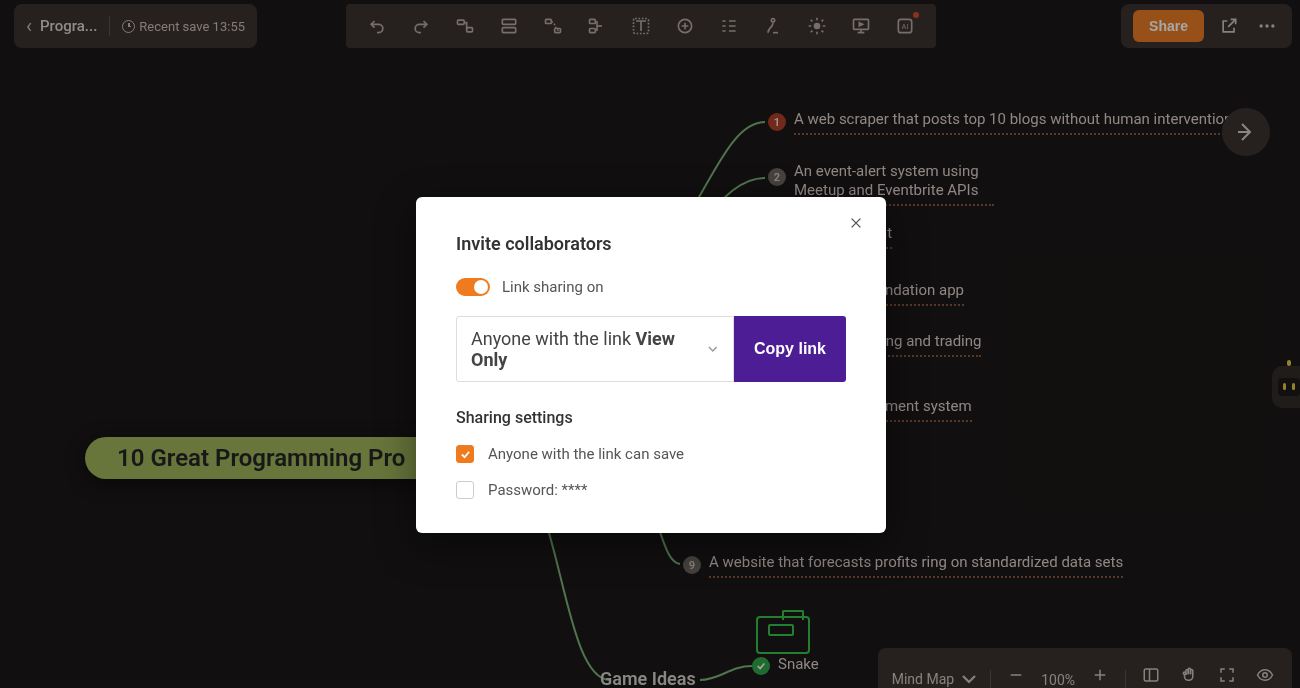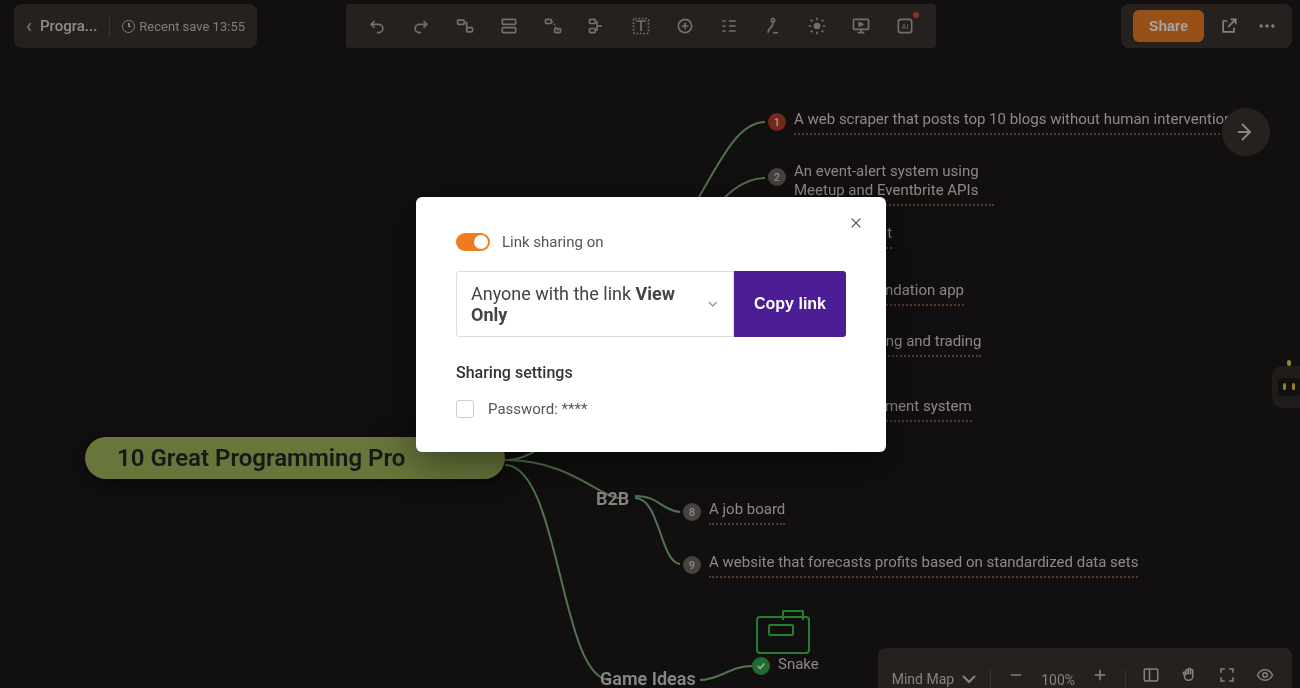--- a/index.html
+++ b/index.html
@@ -148,21 +148,21 @@
 </div>
 <div class="node" style="left:877px; top:397px;">
   <span class="text">ement system</span>
 </div>
 <div class="node" style="left:683px; top:500px;">
   <span class="num">8</span>
   <span class="text">A job board</span>
 </div>
 <div class="node" style="left:683px; top:553px;">
   <span class="num">9</span>
-  <span class="text">A website that forecasts profits based on standardized data sets</span>
+  <span class="text">A website that forecasts profits ring on standardized data sets</span>
 </div>
 
 <div class="folder-icon" style="left:756px; top:616px;"></div>
 
 <div class="node" style="left:752px; top:655px;">
   <span class="check">
     <svg viewBox="0 0 12 12">
         <path d="M2 6 L5 9 L10 3" stroke="#fff" stroke-width="2" fill="none"></path>
       </svg>
   </span>
@@ -344,35 +344,44 @@
     </div>
 </div>
 
 <div class="overlay"></div>
 <div class="modal">
   <div class="close">
     <svg viewBox="0 0 16 16" width="14" height="14">
         <path d="M3 3l10 10M13 3L3 13" stroke="currentColor" stroke-width="1.6"></path>
       </svg>
   </div>
+  <h2>Invite collaborators</h2>
   <div class="toggle-row">
     <div class="toggle"></div>
     <span class="lbl">Link sharing on</span>
   </div>
   <div class="link-row">
     <div class="link-select">
       <span>
         <span>Anyone with the link </span><span class="strong">View Only</span>
       </span>
       <svg viewBox="0 0 12 12" width="12" height="12">
           <path d="M2 4l4 4 4-4" stroke="#999" stroke-width="1.5" fill="none"></path>
         </svg>
     </div>
     <button class="copy-btn">Copy link</button>
   </div>
   <div class="settings-title">Sharing settings</div>
+  <div class="check-row">
+    <div class="cbox on">
+        <svg viewBox="0 0 12 12">
+          <path d="M2 6l3 3 5-6" stroke="#fff" stroke-width="2" fill="none"></path>
+        </svg>
+      </div>
+    <span>Anyone with the link can save</span>
+  </div>
   <div class="check-row" style="margin-bottom:0;">
     <div class="cbox"></div>
     <span>
       <span>Password: </span><span>****</span>
     </span>
   </div>
 </div>
 
 </body></html>

